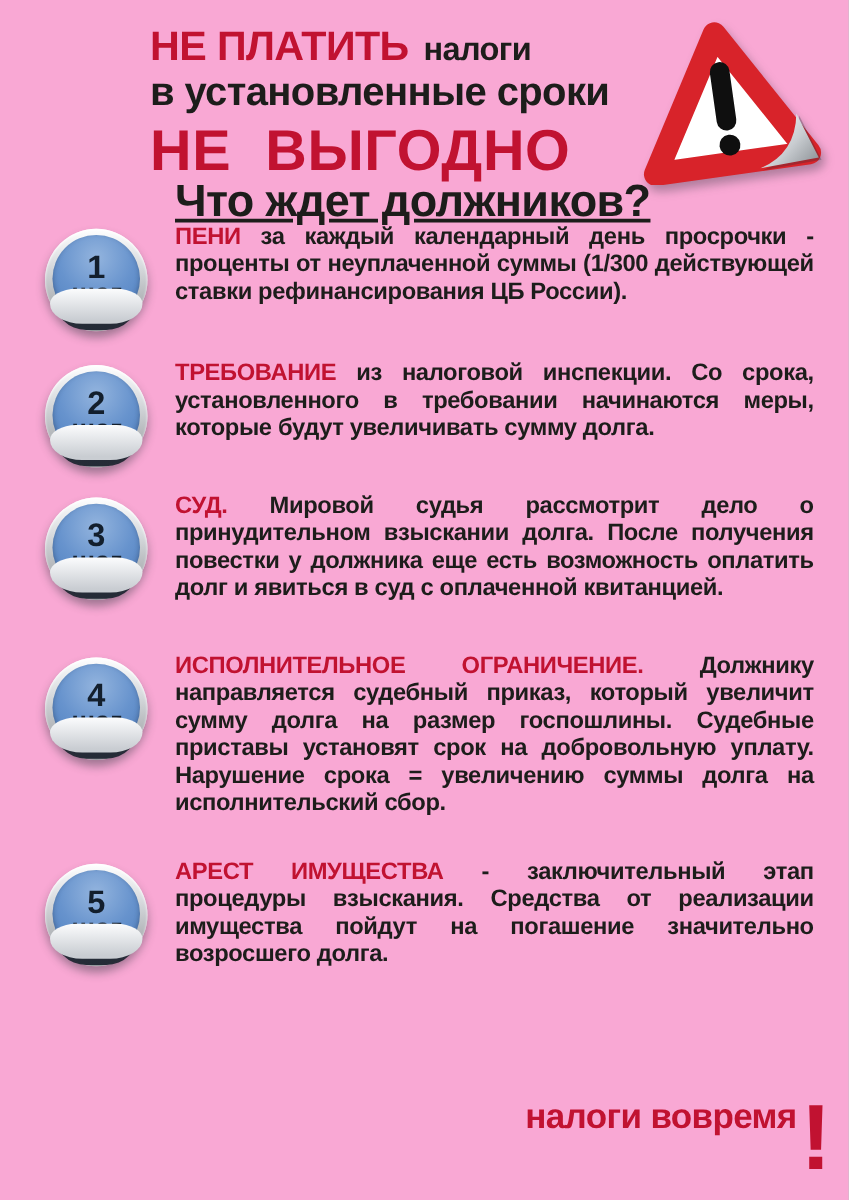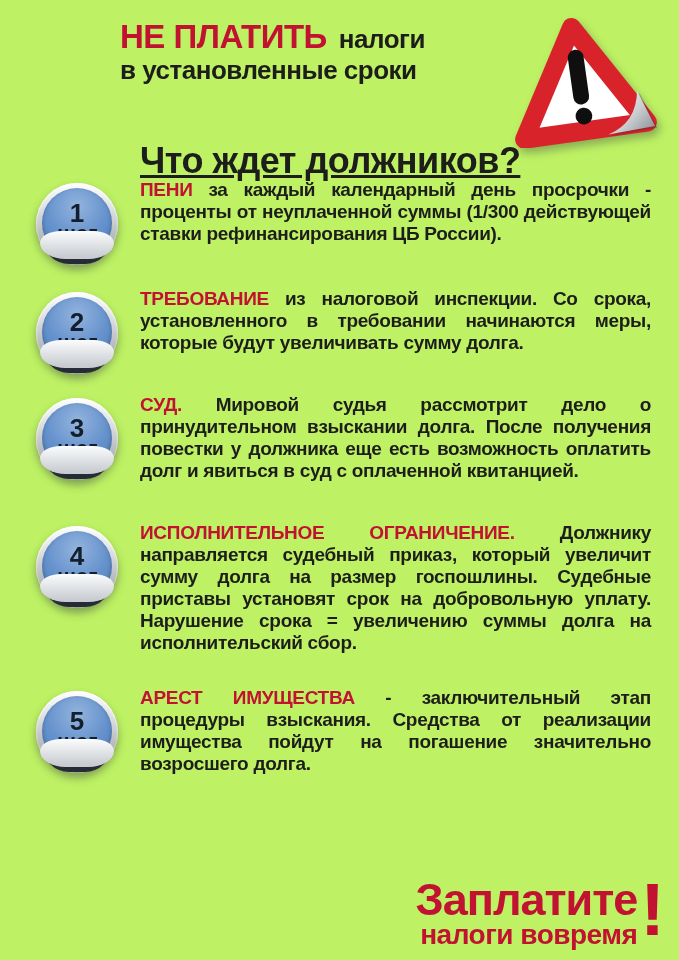--- a/index.html
+++ b/index.html
@@ -1,27 +1,27 @@
 <!DOCTYPE html>
 <html><head>
 <meta charset="utf-8">
 <style>
   html,body { margin:0; padding:0; background:#bfc2c4; }
   .poster {
     position:relative; width:679px; height:960px; margin:0 auto;
-    background:#bef264; overflow:hidden;
+    background:#f9a8d4; overflow:hidden;
     font-family:"Liberation Sans", sans-serif; font-weight:bold;
     -webkit-font-smoothing:antialiased;
   }
   
   .header { position:absolute; left:120px; top:18px; }
   .h-line1 { display:flex; align-items:baseline; gap:12px; white-space:nowrap; }
   .h1-red  { font-size:33px; color:#c11231; letter-spacing:-0.5px; }
   .h1-black{ font-size:26px; color:#1d1d1b; letter-spacing:-0.5px;text-align:center; }
-  .h-line2 { font-size:26px; color:#1d1d1b; letter-spacing:-0.5px; margin-top:-1px; }
+  .h-line2 { font-size:32px; color:#1d1d1b; letter-spacing:-0.5px; margin-top:-1px; }
   .h-line3 { font-size:46px; color:#c11231; letter-spacing:0.5px; word-spacing:14px; margin-top:1px; }
   .subtitle { position:absolute; left:140px; top:140px; font-size:36px; color:#1d1d1b; letter-spacing:-0.5px;text-decoration:underline; }
 
   
   .warning-wrap { position:absolute; left:500px; top:10px; width:158px; height:138px;
     filter:drop-shadow(3px 5px 4px rgba(40,45,55,0.35)); }
   .warning-wrap svg { width:100%; height:100%; }
 
   
   .row { position:absolute; left:0; width:679px; }
@@ -83,20 +83,21 @@
 <body>
 
 <div class="poster">
 
   <div class="header">
     <div class="h-line1">
       <span class="h1-red">НЕ ПЛАТИТЬ</span>
       <span class="h1-black">налоги</span>
     </div>
     <div class="h-line2">в установленные сроки</div>
+    <div class="h-line3">НЕ ВЫГОДНО</div>
   </div>
 
   <div class="warning-wrap">
     <svg viewBox="0 0 160 140" aria-hidden="true">
       <defs>
         <linearGradient id="curlGrad" x1="0" y1="0" x2="1" y2="1">
           <stop offset="0" stop-color="#ffffff"></stop>
           <stop offset="0.6" stop-color="#c9cdd1"></stop>
           <stop offset="1" stop-color="#8f9499"></stop>
         </linearGradient>
@@ -174,19 +175,18 @@
     </div>
     <p class="step-text">
       <span class="lead">АРЕСТ ИМУЩЕСТВА</span>
       <span>- заключительный этап процедуры взыскания. Средства от реализации имущества пойдут на погашение значительно возросшего долга.</span>
     </p>
   </div>
 
 
   <div class="footer">
     <div class="footer-lines">
-      <div class="f1">Заплатите</div>
       <div class="f2">налоги вовремя</div>
     </div>
     <div class="f-ex">!</div>
   </div>
 
 </div>
 
 </body></html>

